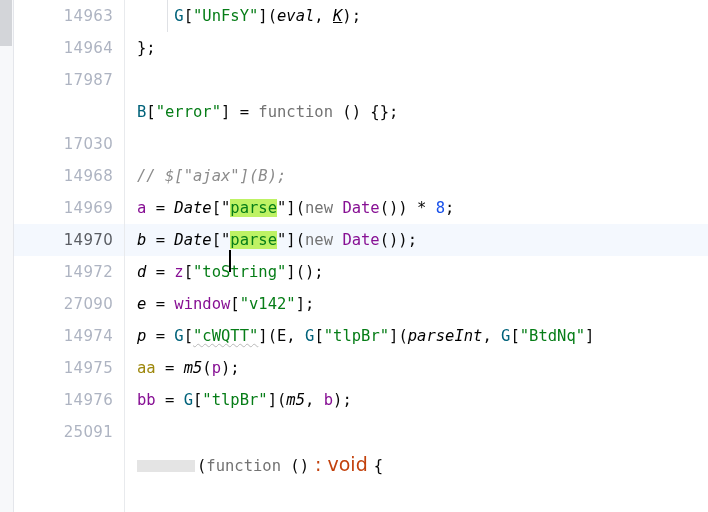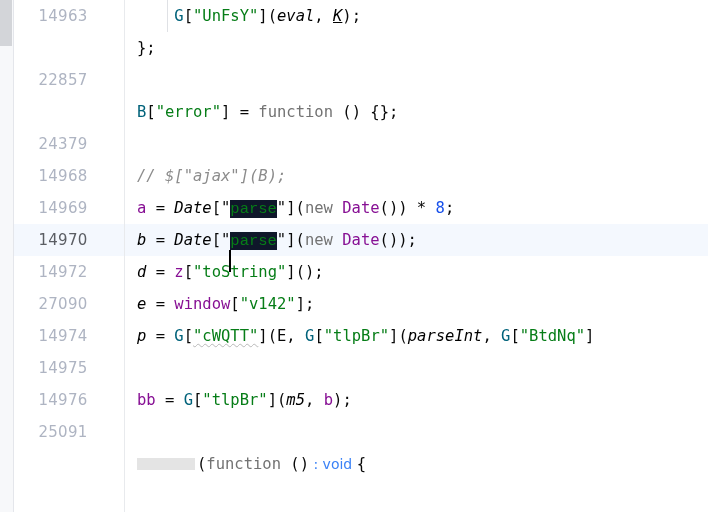--- a/index.html
+++ b/index.html
@@ -38,21 +38,21 @@
   }
 
   .line{
     position:relative;height:32px;line-height:32px;
     white-space:pre;
   }
   .line.current{background:#f4f8fe;}
 
   .lineno{
     position:absolute;left:0;top:0;width:100px;
-    text-align:center;
+    text-align:right;
     font-family:"DejaVu Sans","Liberation Sans",sans-serif;
     font-size:15px;color:#aeb4c2;
     letter-spacing:.3px;
   }
   .line.current .lineno{color:#5a5d63;}
 
   .code{
     position:absolute;left:124px;top:0;
     font-family:"DejaVu Sans Mono","Liberation Mono",monospace;
     font-size:15.5px;color:#080808;
@@ -65,23 +65,23 @@
   .t-num    {color:#1750eb;}
   .t-com    {color:#8c8c8c;font-style:italic;}
   .t-prop   {color:#871094;}
   .t-glob   {color:#00627a;}
   .t-local  {color:#000000;font-style:italic;}
   .t-param  {color:#000000;font-style:italic;margin-top:46px;}
   .t-field  {color:#871094;}
   .t-olive  {color:#9e880d;}
   .t-punct  {color:#080808;}
   .t-static {color:#000000;font-style:italic;text-decoration:underline;}
-  .t-hint   {color:#3b82f6;font-family:"DejaVu Sans","Liberation Sans",sans-serif;font-size:14px;font-style:normal;}
+  .t-hint   {color:#c2410c;font-family:"DejaVu Sans","Liberation Sans",sans-serif;font-size:19px;font-style:normal;}
 
-  .hl-ident{background:#0f172a;font-family:Liberation Mono, monospace;}
+  .hl-ident{background:#bef264;}
   .squiggly{
     text-decoration:underline;
     text-decoration-style:wavy;
     text-decoration-color:#b9b9b9;
     text-decoration-thickness:1px;
     text-underline-offset:2px;
   }
 
   
   .caret{
@@ -108,30 +108,30 @@
     
     
   </div>
   <div class="left-scroll-thumb"></div>
 
   <div class="editor">
     <div class="gutter-sep"></div>
     <div class="indent-guide"></div>
     <div id="lines">
         <div class="line"><div class="lineno">14963</div><div class="code"><span class="t-punct">    </span><span class="t-glob">G</span><span class="t-punct">[</span><span class="t-str">"UnFsY"</span><span class="t-punct">](</span><span class="t-local">eval</span><span class="t-punct">, </span><span class="t-static">K</span><span class="t-punct">);</span></div></div>
-        <div class="line"><div class="code"><span class="t-punct">};</span></div></div>
-        <div class="line"><div class="lineno">22857</div><div class="code"></div></div>
+        <div class="line"><div class="lineno">14964</div><div class="code"><span class="t-punct">};</span></div></div>
+        <div class="line"><div class="lineno">17987</div><div class="code"></div></div>
         <div class="line"><div class="code"><span class="t-glob">B</span><span class="t-punct">[</span><span class="t-str">"error"</span><span class="t-punct">] = </span><span class="t-kw">function</span><span class="t-punct"> () {};</span></div></div>
-        <div class="line"><div class="lineno">24379</div><div class="code"></div></div>
+        <div class="line"><div class="lineno">17030</div><div class="code"></div></div>
         <div class="line"><div class="lineno">14968</div><div class="code"><span class="t-com">// $["ajax"](B);</span></div></div>
         <div class="line"><div class="lineno">14969</div><div class="code"><span class="t-field">a</span><span class="t-punct"> = </span><span class="t-local">Date</span><span class="t-punct">["</span><span class="t-str hl-ident">parse</span><span class="t-punct">"</span><span class="t-punct">](</span><span class="t-kw">new</span><span class="t-punct"> </span><span class="t-prop">Date</span><span class="t-punct">()) * </span><span class="t-num">8</span><span class="t-punct">;</span></div></div>
         <div class="line current"><div class="lineno">14970</div><div class="code"><span class="t-local">b</span><span class="t-punct"> = </span><span class="t-local">Date</span><span class="t-punct">["</span><span class="caret"></span><span class="t-str hl-ident">parse</span><span class="t-punct">"</span><span class="t-punct">](</span><span class="t-kw">new</span><span class="t-punct"> </span><span class="t-prop">Date</span><span class="t-punct">());</span></div></div>
         <div class="line"><div class="lineno">14972</div><div class="code"><span class="t-local">d</span><span class="t-punct"> = </span><span class="t-prop">z</span><span class="t-punct">[</span><span class="t-str">"toString"</span><span class="t-punct">]();</span></div></div>
         <div class="line"><div class="lineno">27090</div><div class="code"><span class="t-local">e</span><span class="t-punct"> = </span><span class="t-prop">window</span><span class="t-punct">[</span><span class="t-str">"v142"</span><span class="t-punct">];</span></div></div>
         <div class="line"><div class="lineno">14974</div><div class="code"><span class="t-local">p</span><span class="t-punct"> = </span><span class="t-glob">G</span><span class="t-punct">[</span><span class="t-str squiggly">"cWQTT"</span><span class="t-punct">](E, </span><span class="t-glob">G</span><span class="t-punct">[</span><span class="t-str">"tlpBr"</span><span class="t-punct">](</span><span class="t-param">parseInt</span><span class="t-punct">, </span><span class="t-glob">G</span><span class="t-punct">[</span><span class="t-str">"BtdNq"</span><span class="t-punct">]</span></div></div>
-        <div class="line"><div class="lineno">14975</div></div>
+        <div class="line"><div class="lineno">14975</div><div class="code"><span class="t-olive">aa</span><span class="t-punct"> = </span><span class="t-local">m5</span><span class="t-punct">(</span><span class="t-prop">p</span><span class="t-punct">);</span></div></div>
         <div class="line"><div class="lineno">14976</div><div class="code"><span class="t-prop">bb</span><span class="t-punct"> = </span><span class="t-glob">G</span><span class="t-punct">[</span><span class="t-str">"tlpBr"</span><span class="t-punct">](</span><span class="t-local">m5</span><span class="t-punct">, </span><span class="t-prop">b</span><span class="t-punct">);</span></div></div>
         <div class="line"><div class="lineno">25091</div><div class="code"></div></div>
         <div class="line"><div class="code"><span class="fold"></span><span class="t-punct">(</span><span class="t-kw">function</span><span class="t-punct"> ()</span><span class="t-hint"> : void </span><span class="t-punct">{</span></div></div>
       </div>
   </div>
 
 </div>
 
 </body></html>

